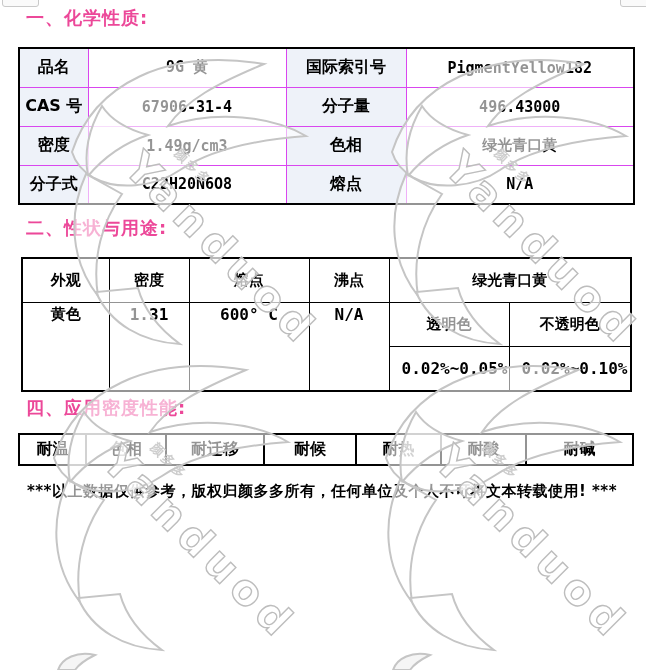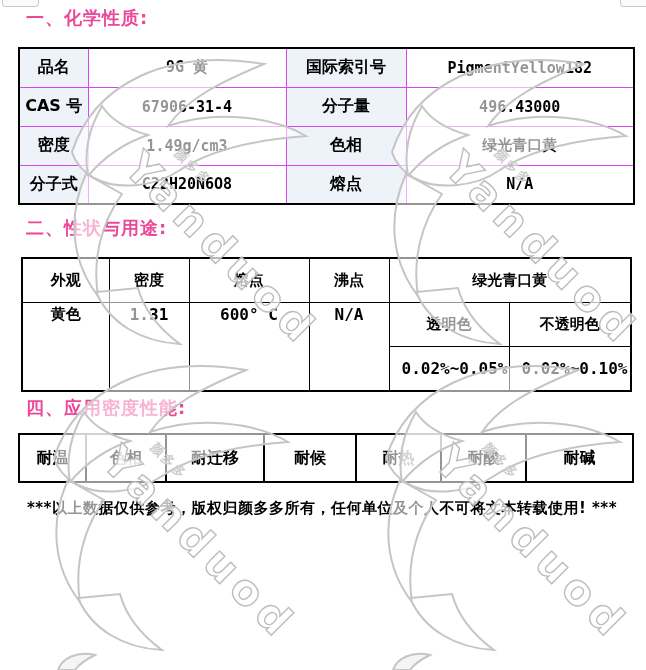--- a/index.html
+++ b/index.html
@@ -59,21 +59,21 @@
   }
   .t3 .r-head { height: 22px; }
   .t3 .r-sub  { height: 22px; }
   .t3 .r-val  { height: 26px; }
   .t3 .merged { vertical-align: top; padding-top: 2px; font-family: Liberation Serif, serif; }
   .t3 .num { font-family: "DejaVu Sans Mono", "DejaVu Sans", monospace; font-size: 16px; }
   
   .t4 { margin: 13px 0 0 2px; width: 614px; border: 2.5px solid #000; }
   .t4 th, .t4 td {
     border: 2px solid #000;
-    height: 48px;
+    height: 31px;
     text-align: center;
     vertical-align: middle;
     font-size: 16px;
     overflow: hidden;
   }
   
   .footer {
     margin-top: 16px;
     width: 612px;
     text-align: center;

